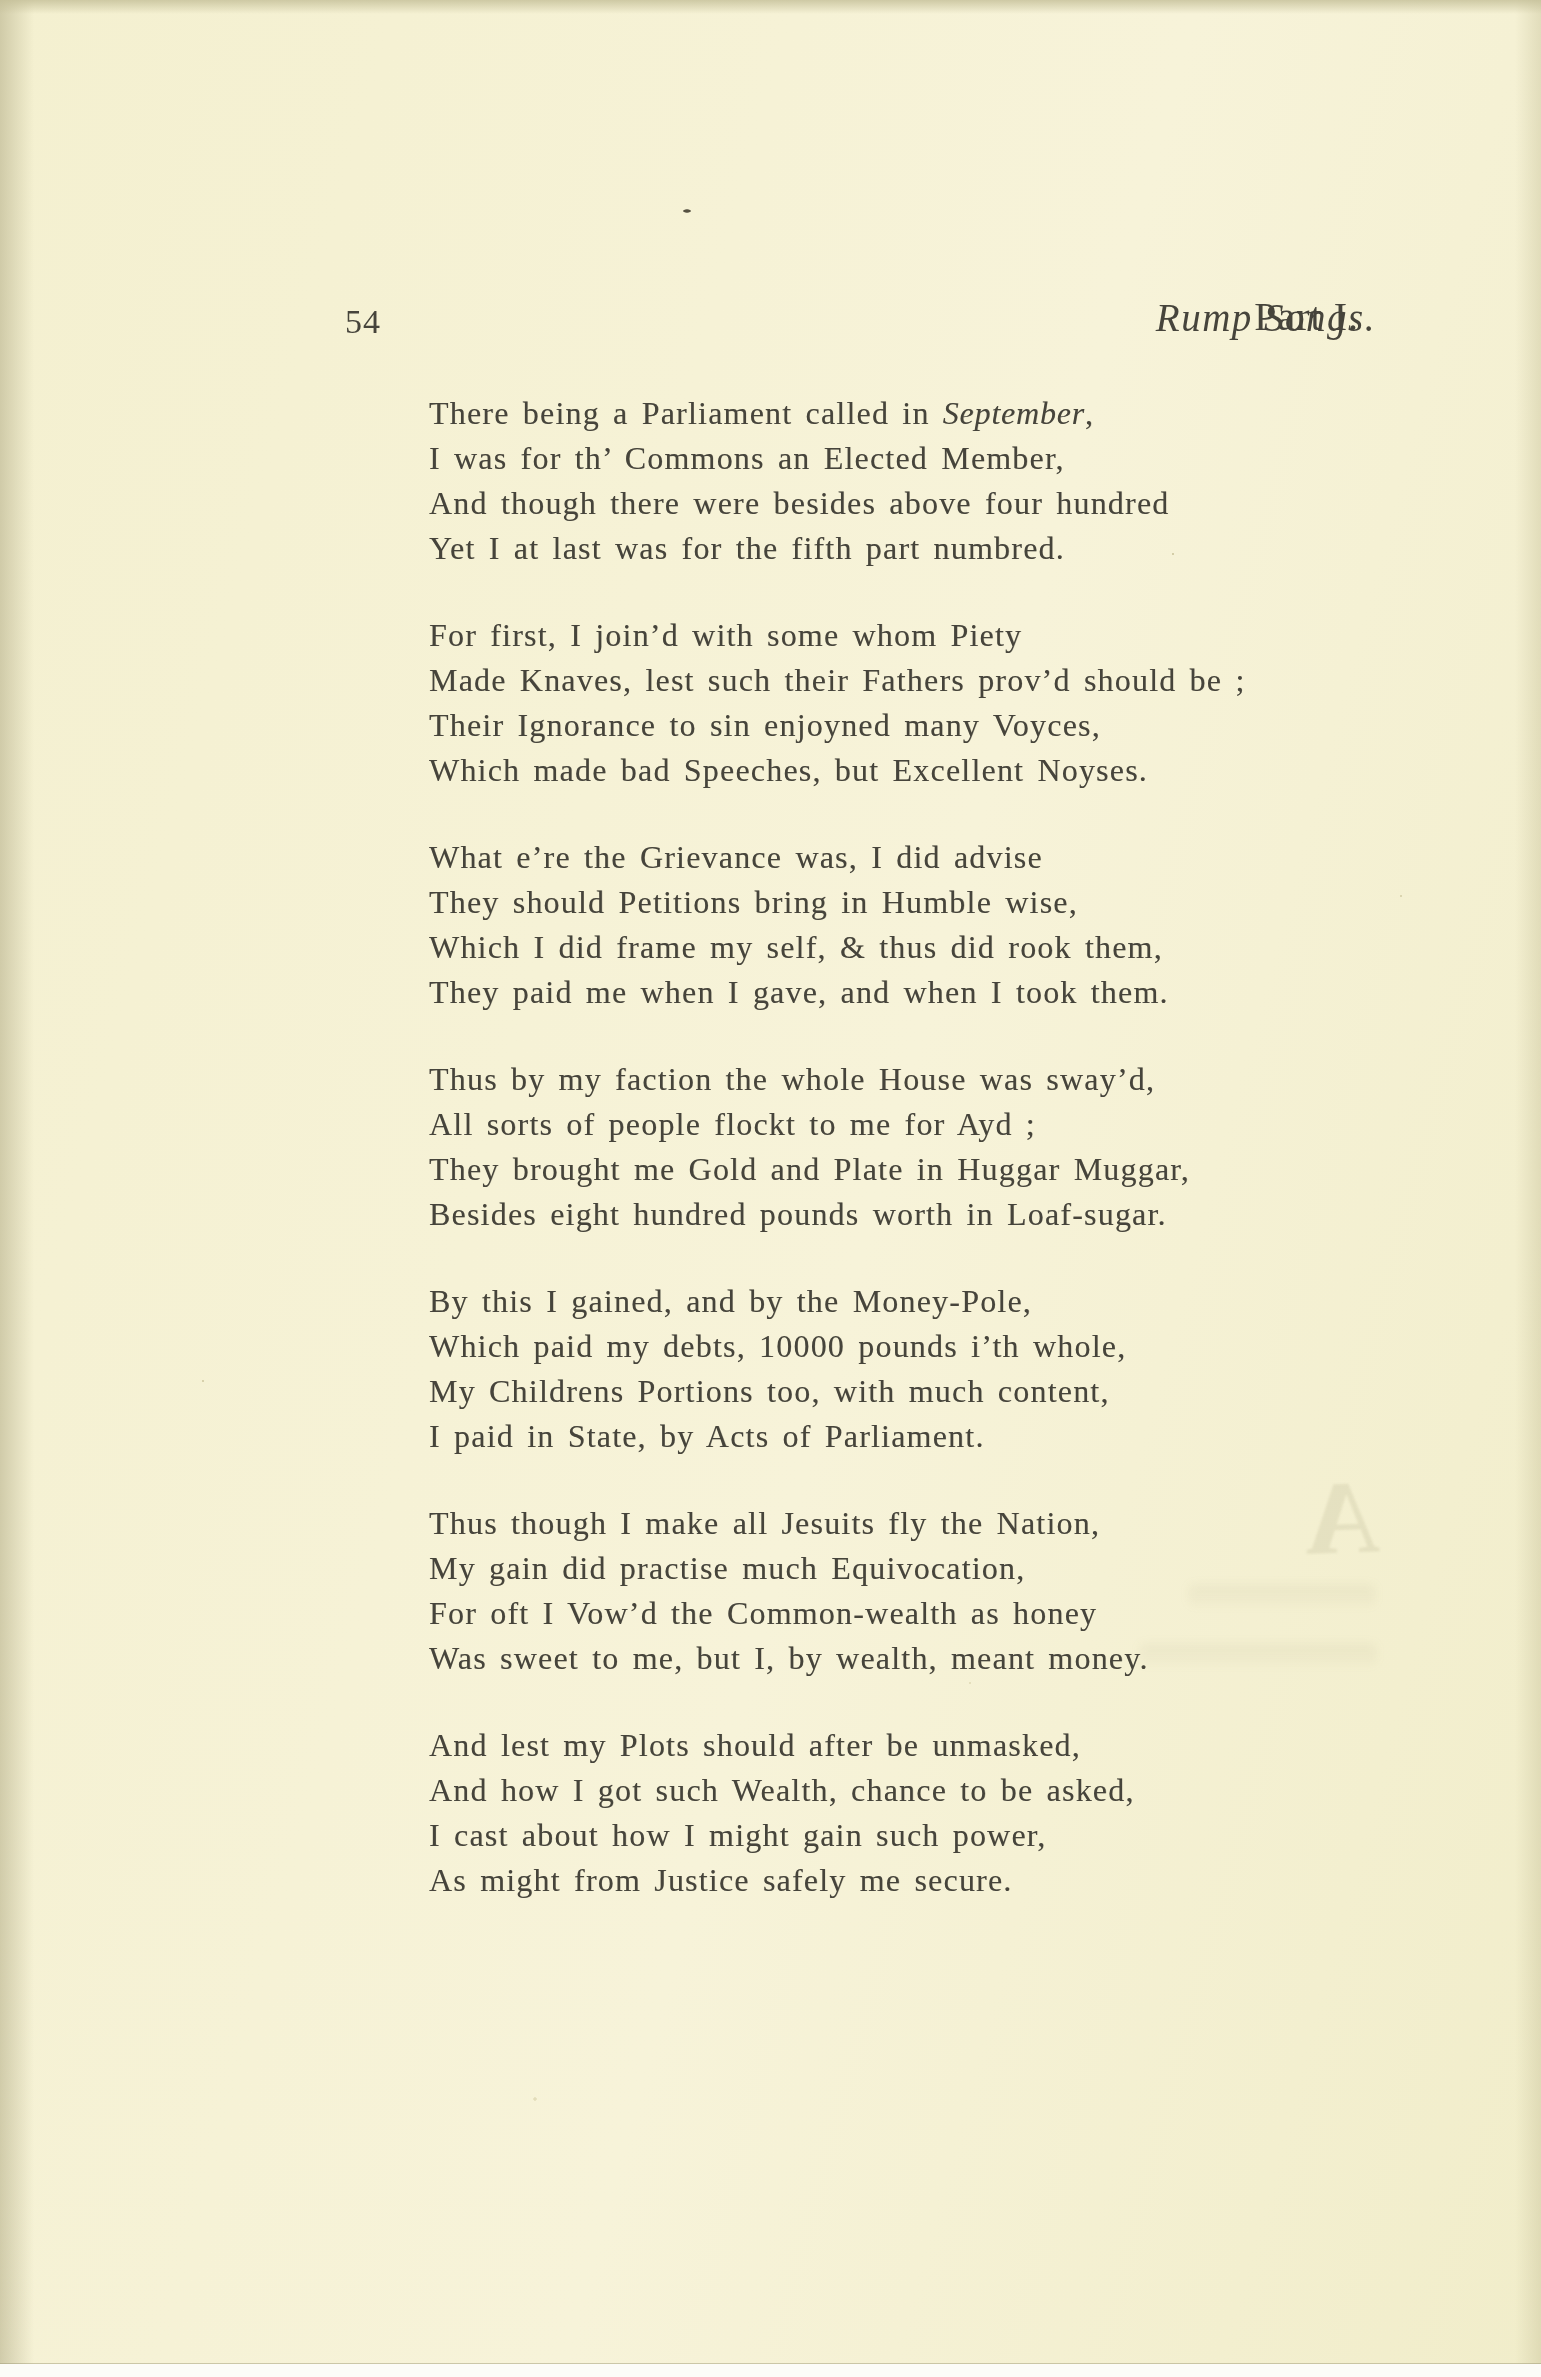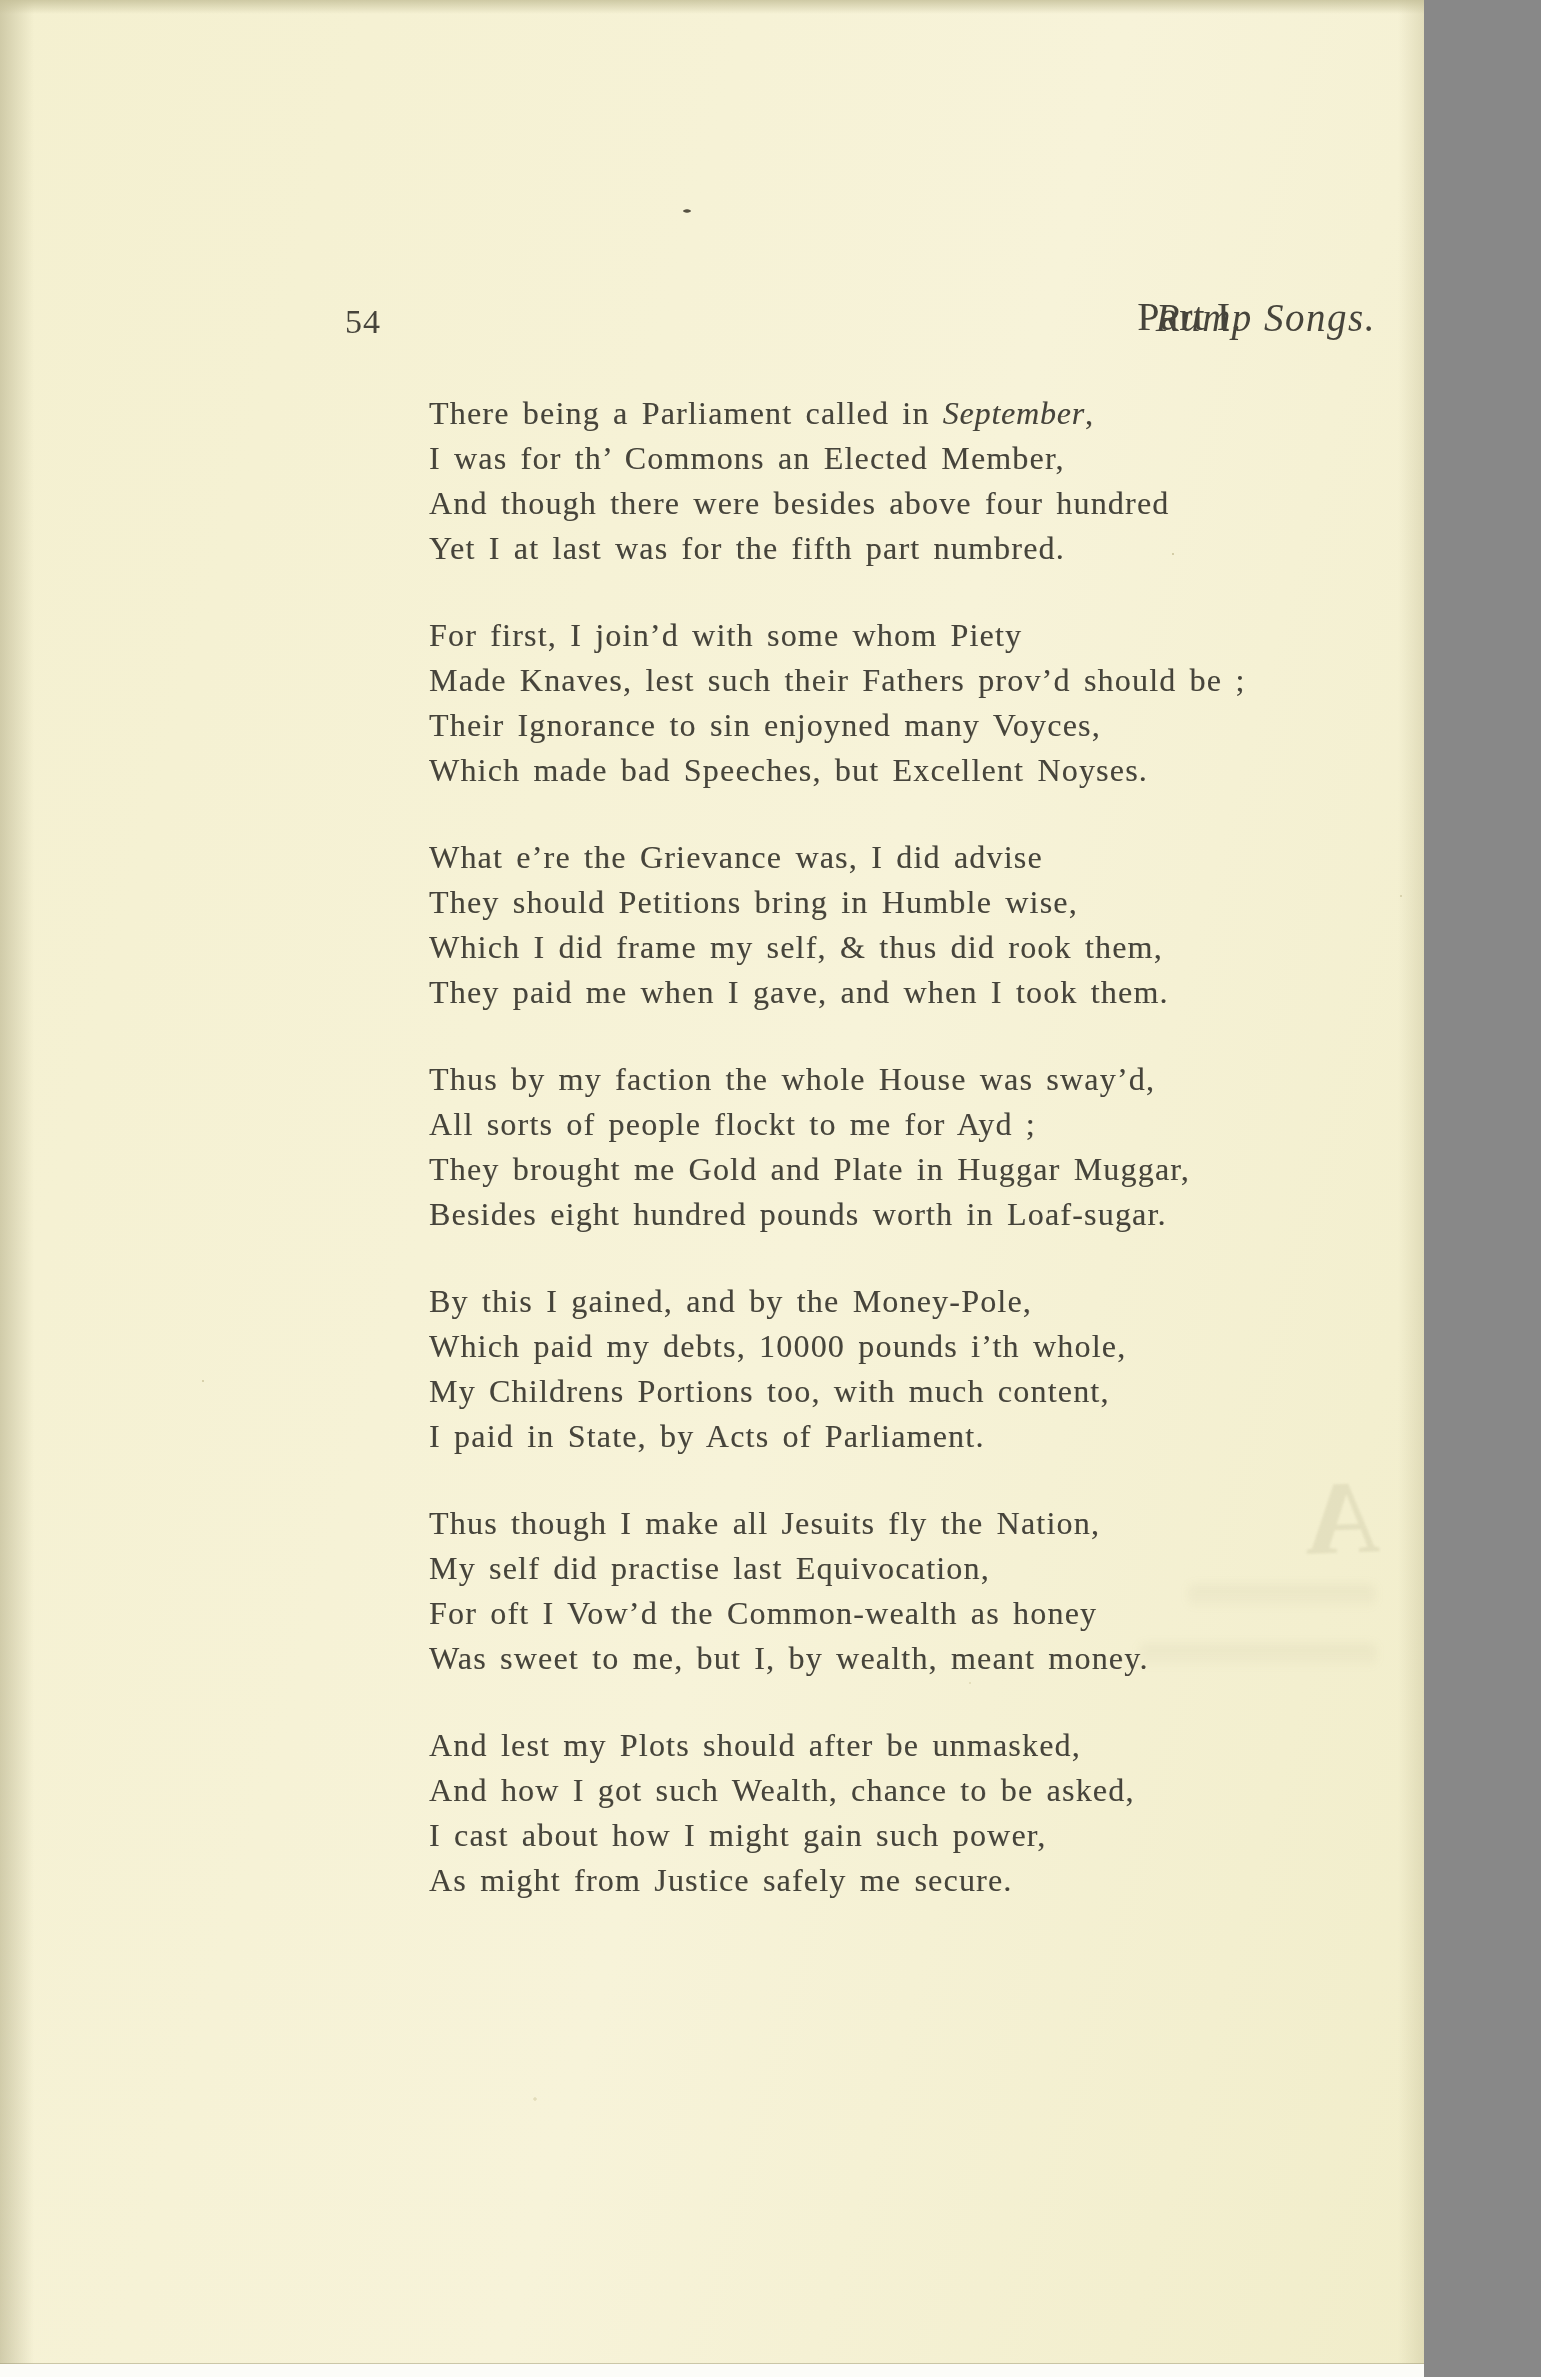--- a/index.html
+++ b/index.html
@@ -1,18 +1,18 @@
 <!DOCTYPE html>
 <html><head>
 <meta charset="utf-8">
 <style>
   html,body{margin:0;padding:0;background:#888;}
   .page{
     position:relative;
-    width:1424px;height:2377px;
+    width:1541px;height:2377px;
     overflow:hidden;
     font-family:"Liberation Serif","DejaVu Serif",serif;
     color:#46443b;
     background-image:
       
       radial-gradient(ellipse 7px 3px at 687px 211px, rgba(58,53,40,0.85) 0 45%, rgba(58,53,40,0) 65%),
       
       radial-gradient(circle 2px at 1173px 554px, rgba(170,160,110,0.45) 0 50%, rgba(170,160,110,0) 60%),
       radial-gradient(circle 2px at 203px 1381px, rgba(170,160,110,0.4) 0 50%, rgba(170,160,110,0) 60%),
       radial-gradient(circle 2px at 1401px 896px, rgba(170,160,110,0.35) 0 50%, rgba(170,160,110,0) 60%),
@@ -107,21 +107,21 @@
         <div class="line"><span>Besides eight hundred pounds worth in Loaf-sugar.</span></div>
       </div>
       <div class="stanza">
         <div class="line"><span>By this I gained, and by the Money-Pole,</span></div>
         <div class="line"><span>Which paid my debts, 10000 pounds i’th whole,</span></div>
         <div class="line"><span>My Childrens Portions too, with much content,</span></div>
         <div class="line"><span>I paid in State, by Acts of Parliament.</span></div>
       </div>
       <div class="stanza">
         <div class="line"><span>Thus though I make all Jesuits fly the Nation,</span></div>
-        <div class="line"><span>My self did practise last Equivocation,</span></div>
+        <div class="line"><span>My gain did practise much Equivocation,</span></div>
         <div class="line"><span>For oft I Vow’d the Common-wealth as honey</span></div>
         <div class="line"><span>Was sweet to me, but I, by wealth, meant money.</span></div>
       </div>
       <div class="stanza">
         <div class="line"><span>And lest my Plots should after be unmasked,</span></div>
         <div class="line"><span>And how I got such Wealth, chance to be asked,</span></div>
         <div class="line"><span>I cast about how I might gain such power,</span></div>
         <div class="line"><span>As might from Justice safely me secure.</span></div>
       </div>
     </div>

